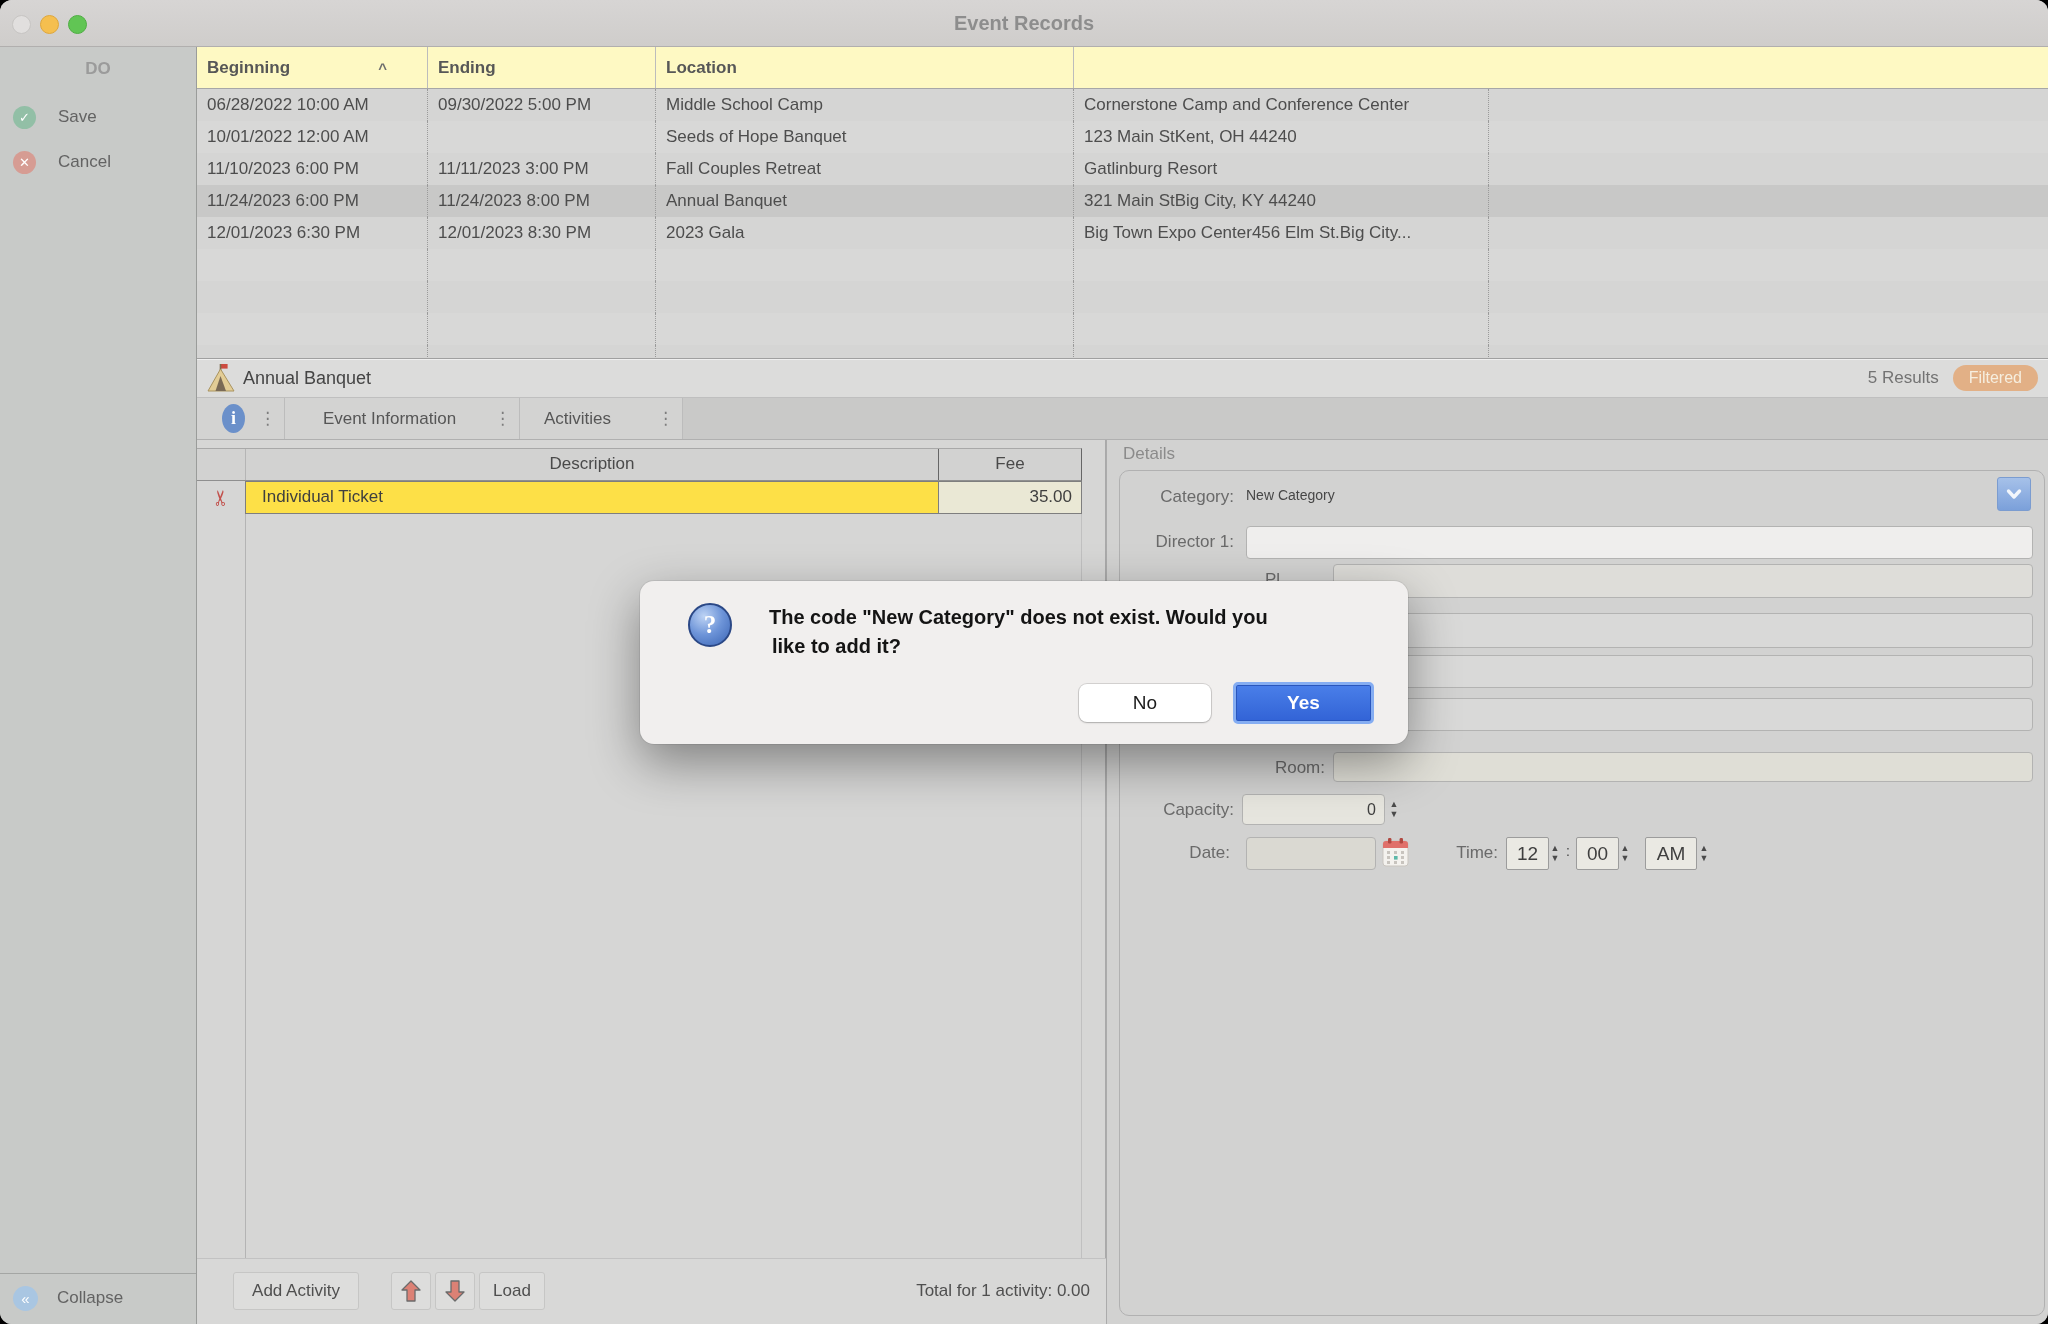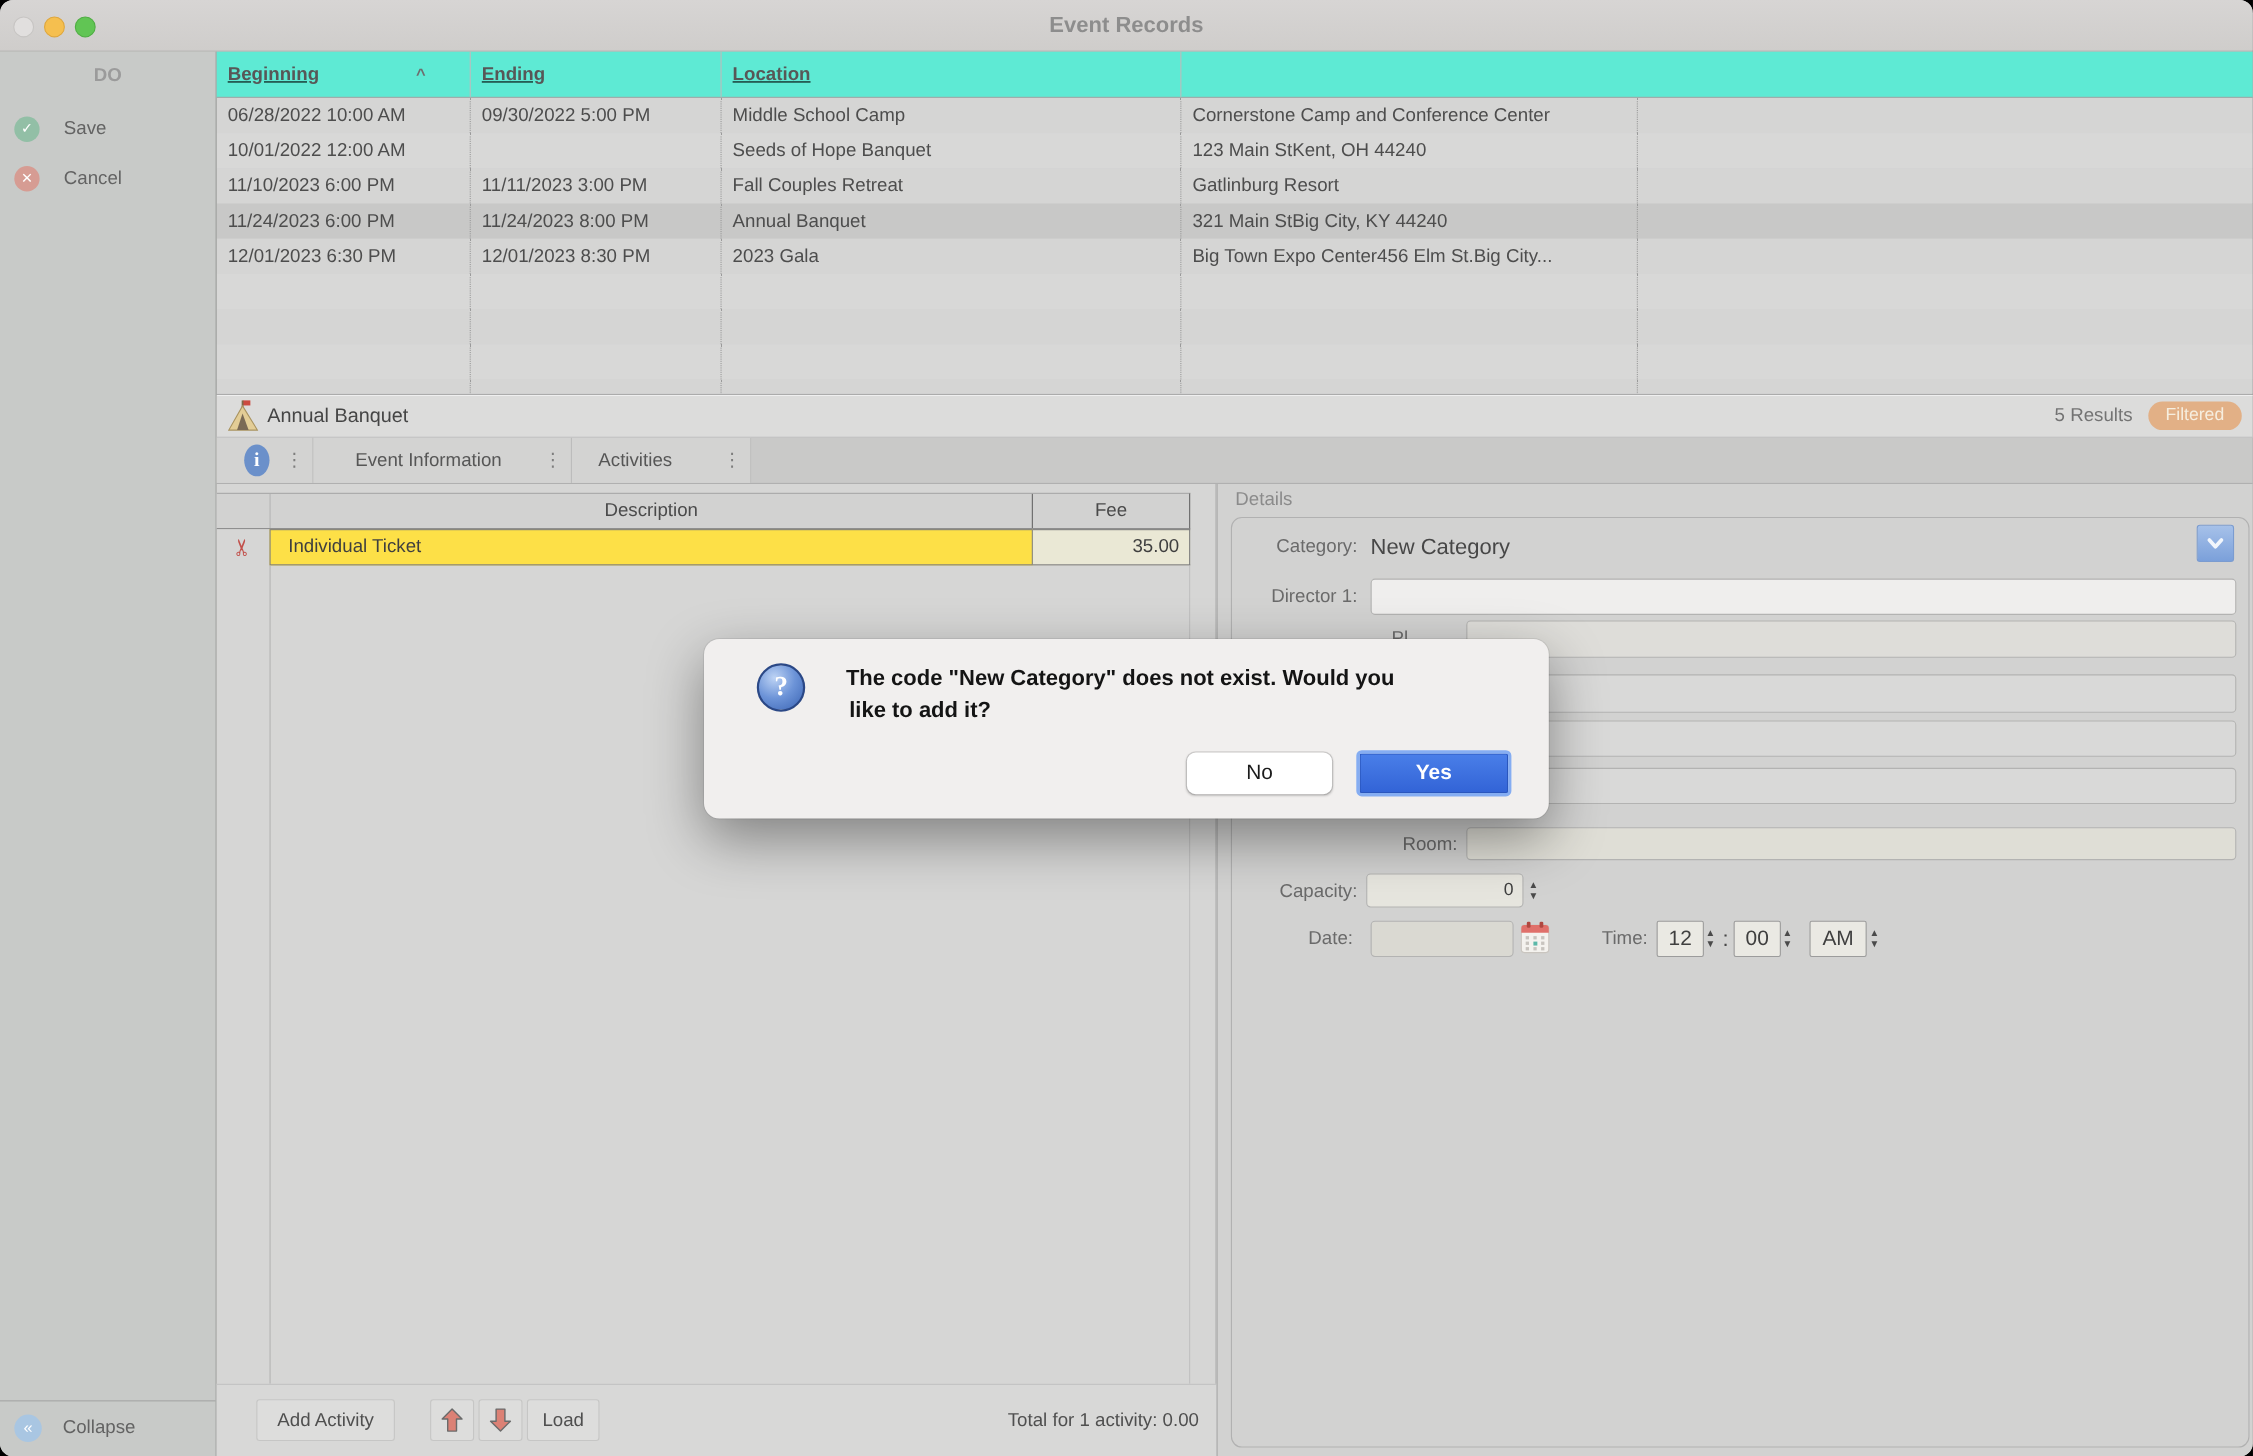--- a/index.html
+++ b/index.html
@@ -25,23 +25,23 @@
   .side-item{position:absolute;left:13px;height:26px;display:flex;align-items:center;}
   .side-ic{width:23px;height:23px;border-radius:50%;color:#fff;display:flex;
     align-items:center;justify-content:center;font-size:13px;flex:0 0 auto;}
   .side-ic.save{background:#92bfa6;}
   .side-ic.cancel{background:#d69c93;}
   .side-ic.collapse{width:25px;height:25px;background:#a9c6e2;font-size:15px;}
   .side-lab{margin-left:22px;font-size:17px;color:#636363;}
   .side-div{position:absolute;left:0;top:1226px;width:100%;height:1px;background:#a4a6a4;}
 
   
-  .ev-head{left:197px;top:47px;width:1851px;height:42px;background:#5eead4;
+  .ev-head{left:197px;top:47px;width:1851px;height:42px;background:#fef9c3;
     border-bottom:1px solid #a7a7a7;box-sizing:border-box;display:grid;
-    grid-template-columns:231px 228px 418px 415px auto;text-decoration:underline;}
+    grid-template-columns:231px 228px 418px 415px auto;}
   .eh{position:relative;line-height:41px;padding-left:10px;font-weight:bold;font-size:17px;
     color:#575757;border-right:1px solid #bcbcbc;white-space:nowrap;overflow:hidden;box-sizing:border-box;}
   .eh.last{border-right:none;}
   .sort-caret{position:absolute;right:40px;top:1px;font-size:15px;font-weight:bold;color:#6e6e6e;}
   .ev-body{left:197px;top:89px;width:1851px;height:270px;overflow:hidden;border-bottom:1px solid #a0a0a0;box-sizing:border-box;}
   .er{display:grid;grid-template-columns:231px 228px 418px 415px auto;height:32px;}
   .er.odd{background:#d5d5d4;}
   .er.even{background:#d8d8d7;}
   .er.sel{background:#c8c8c7;}
   .ec{line-height:32px;padding-left:10px;font-size:17px;color:#4d4d4d;
@@ -99,21 +99,21 @@
     font-size:17px;color:#4f4f4f;}
   .af-total{position:absolute;right:16px;top:0;line-height:64px;font-size:17px;color:#4f4f4f;}
 
   
   .details-panel{left:1106px;top:440px;width:942px;height:884px;background:#d2d2d1;
     border-left:1px solid #ababab;box-sizing:border-box;}
   .d-legend{position:absolute;left:16px;top:4px;font-size:17px;color:#8b8b8b;}
   .groupbox{position:absolute;left:12px;top:30px;width:926px;height:846px;
     border:1px solid #b1b1b1;border-radius:10px;box-sizing:border-box;}
   .dlabel{position:absolute;text-align:right;font-size:17px;color:#6a6a6a;}
-  .dvalue{position:absolute;font-size:20px;color:#474747;}
+  .dvalue{position:absolute;font-size:14px;color:#474747;}
   .tfield{position:absolute;border:1px solid #b3b3b2;border-radius:4px;box-sizing:border-box;}
   .f-bright{background:#efeeed;}
   .f-mid{background:#deddd9;}
   .f-dim{background:#d9d9d8;}
   .f-room{background:#dfded6;}
   .f-cap{background:#e6e5de;text-align:right;padding-right:8px;font-size:16px;color:#3f3f3f;line-height:29px;}
   .f-date{background:#dad9d2;}
   .tbox{position:absolute;background:#eae9e3;border:1px solid #9c9c9c;border-radius:2px;
     box-sizing:border-box;text-align:center;font-size:19px;color:#3f3f3f;line-height:31px;}
   .stepper{position:absolute;width:14px;display:flex;flex-direction:column;align-items:center;

